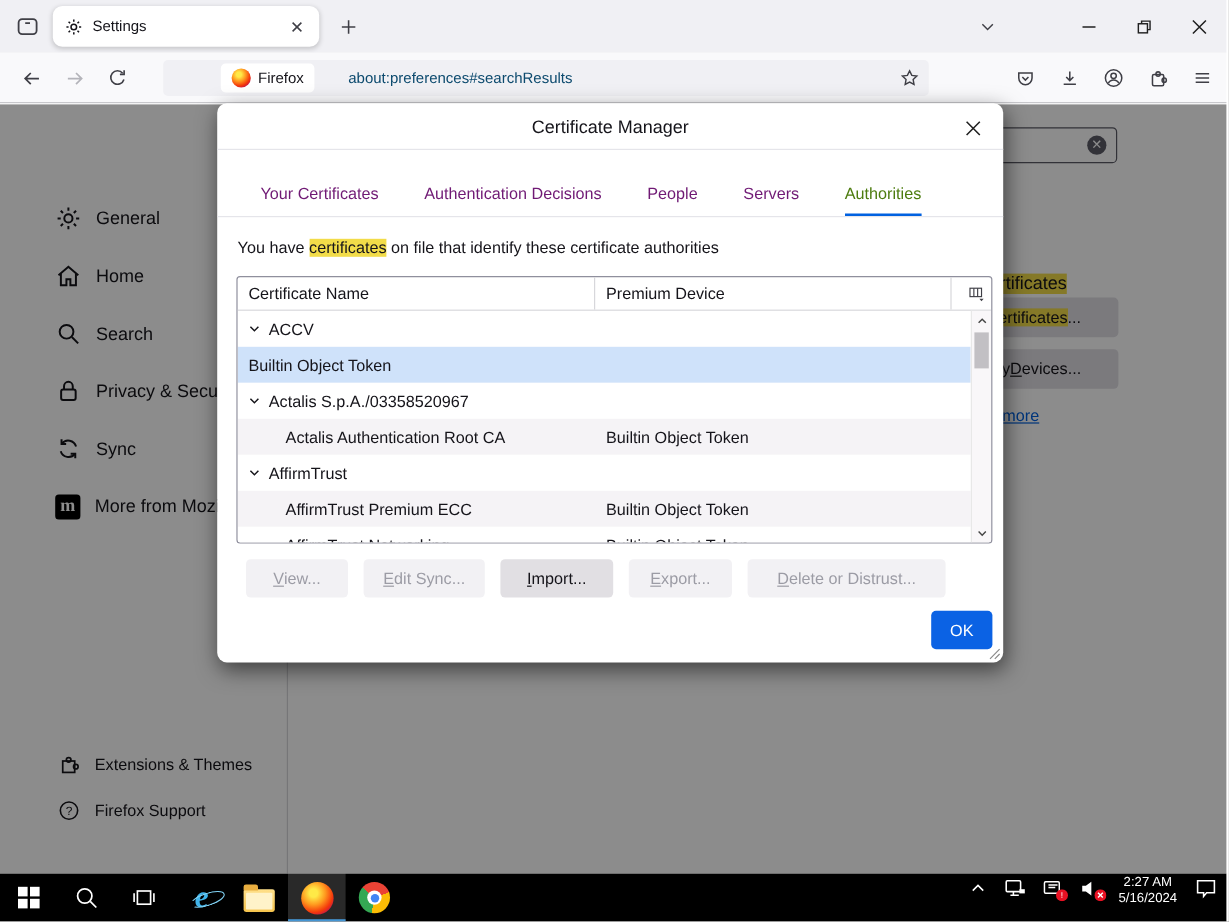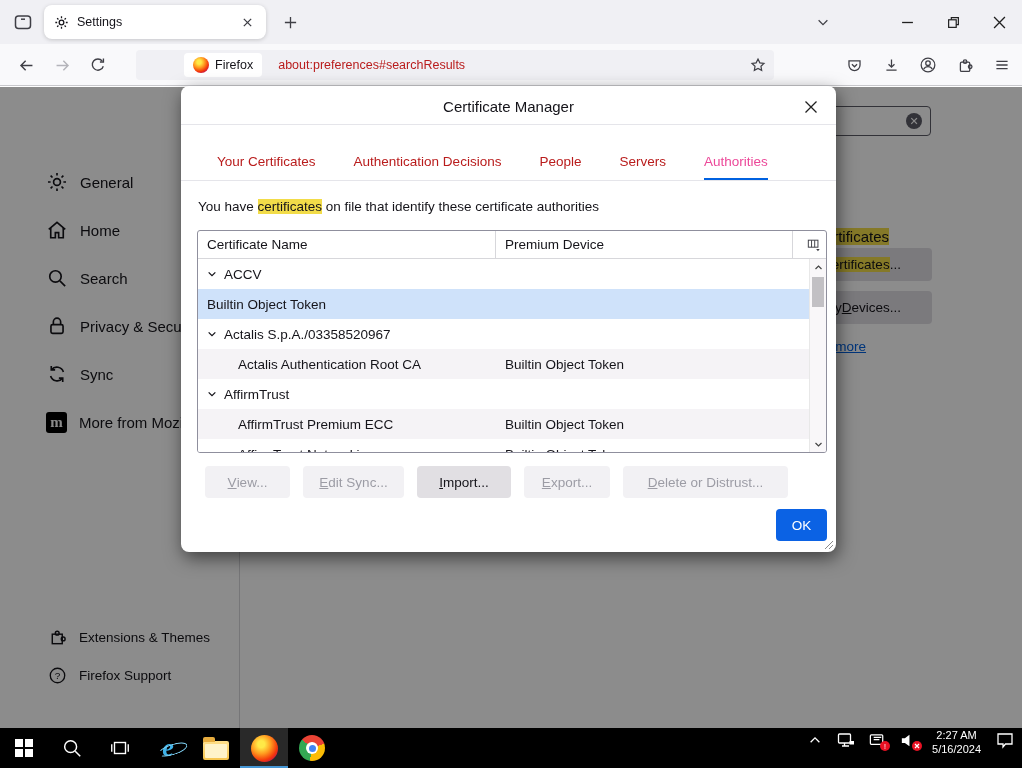--- a/index.html
+++ b/index.html
@@ -21,21 +21,21 @@
 
   .navbar { position:absolute; top:44px; left:0; right:0; height:42px; background:#f9f9fb; border-bottom:1px solid #c8c8cc; }
   .nav-btn { position:absolute; top:9px; width:28px; height:24px; display:grid; place-items:center; color:#3f3f46; }
   .nav-btn.disabled { color:#b4b4ba; }
   .urlbar { position:absolute; left:136px; top:6px; width:638px; height:30px; background:#f0f0f4; border-radius:4px;
             display:flex; align-items:center; }
   .identity { margin-left:48px; background:#fff; border-radius:4px; height:24px; display:flex; align-items:center;
               gap:6px; padding:0 9px; font-size:12.5px; }
   .ff-logo { width:16px; height:16px; border-radius:50%;
              background:radial-gradient(circle at 38% 32%, #ffe947 0 14%, #ff9a1f 38%, #f4380b 64%, #a8006e 88%, #7a2ccc 100%); }
-  .url-text { margin-left:16px; font-size:12.5px; color:#b91c1c; }
+  .url-text { margin-left:28px; font-size:12.5px; color:#0c4a6e; }
   .star-btn { margin-left:auto; margin-right:8px; color:#3f3f46; }
   .nav-right { position:absolute; right:8px; top:9px; display:flex; gap:13px; color:#3f3f46; }
   .nav-right > div { width:24px; height:24px; display:grid; place-items:center; }
 
   
   .content { position:absolute; top:87px; left:0; right:0; height:641px; background:#fff; }
   .sidebar { position:absolute; left:0; top:0; bottom:0; width:240px; border-right:1px solid #d7d7db; }
   .side-item { position:absolute; left:46px; height:48px; display:flex; align-items:center; gap:12px; font-size:15px; white-space:nowrap;}
   .side-item .ic { width:22px; height:22px; color:#15141a; }
   .foot-item { position:absolute; left:48px; height:38px; display:flex; align-items:center; gap:12px; font-size:13.5px; white-space:nowrap;}
@@ -54,22 +54,22 @@
   .dim { position:absolute; inset:0; background:rgba(0,0,0,0.45); z-index:5; }
 
   
   .dialog { position:absolute; left:181px; top:86px; width:655px; height:466px; background:#fff; border-radius:8px;
             box-shadow:2px 6px 18px rgba(0,0,0,.55); z-index:10; font-size:13.5px; }
   .dlg-title { text-align:center; padding-top:12px; font-size:15px; font-weight:500; }
   .dlg-close { position:absolute; top:11px; right:15px; width:20px; height:20px; display:grid; place-items:center; color:#202020;}
   .dlg-sep { position:absolute; top:38px; left:0; right:0; border-top:1px solid #e5e5ea; }
   .dlg-tabs { position:absolute; top:57px; left:0; right:0; height:38px; display:flex; padding-left:36px; gap:38px;
               border-bottom:1px solid #e5e5ea; }
-  .dlg-tab { display:flex; align-items:center; color:#b91c1c; }
-  .dlg-tab.active { color:#ec4899; box-shadow:inset 0 -2px 0 #0061e0; }
+  .dlg-tab { display:flex; align-items:center; color:#701a75; }
+  .dlg-tab.active { color:#4d7c0f; box-shadow:inset 0 -2px 0 #0061e0; }
   .dlg-desc { position:absolute; top:113px; left:17px; }
   .cert-table { position:absolute; left:16px; top:144px; width:630px; height:223px; border:1px solid #8f8f9d;
                 border-radius:3px; overflow:hidden; background:#fff; }
   .thead { height:28px; display:flex; align-items:stretch; border-bottom:1px solid #d7d7db; }
   .th { display:flex; align-items:center; padding-left:9px; border-right:1px solid #d7d7db; }
   .th1 { width:298px; } .th2 { flex:1; }
   .th-picker { width:33px; display:grid; place-items:center; color:#3f3f46; border-right:0;}
   .tbody { position:absolute; top:28px; left:0; right:17px; bottom:0; overflow:hidden; }
   .row { height:30px; display:flex; align-items:center; background:#fff; }
   .row.alt { background:#f5f3f6; }

